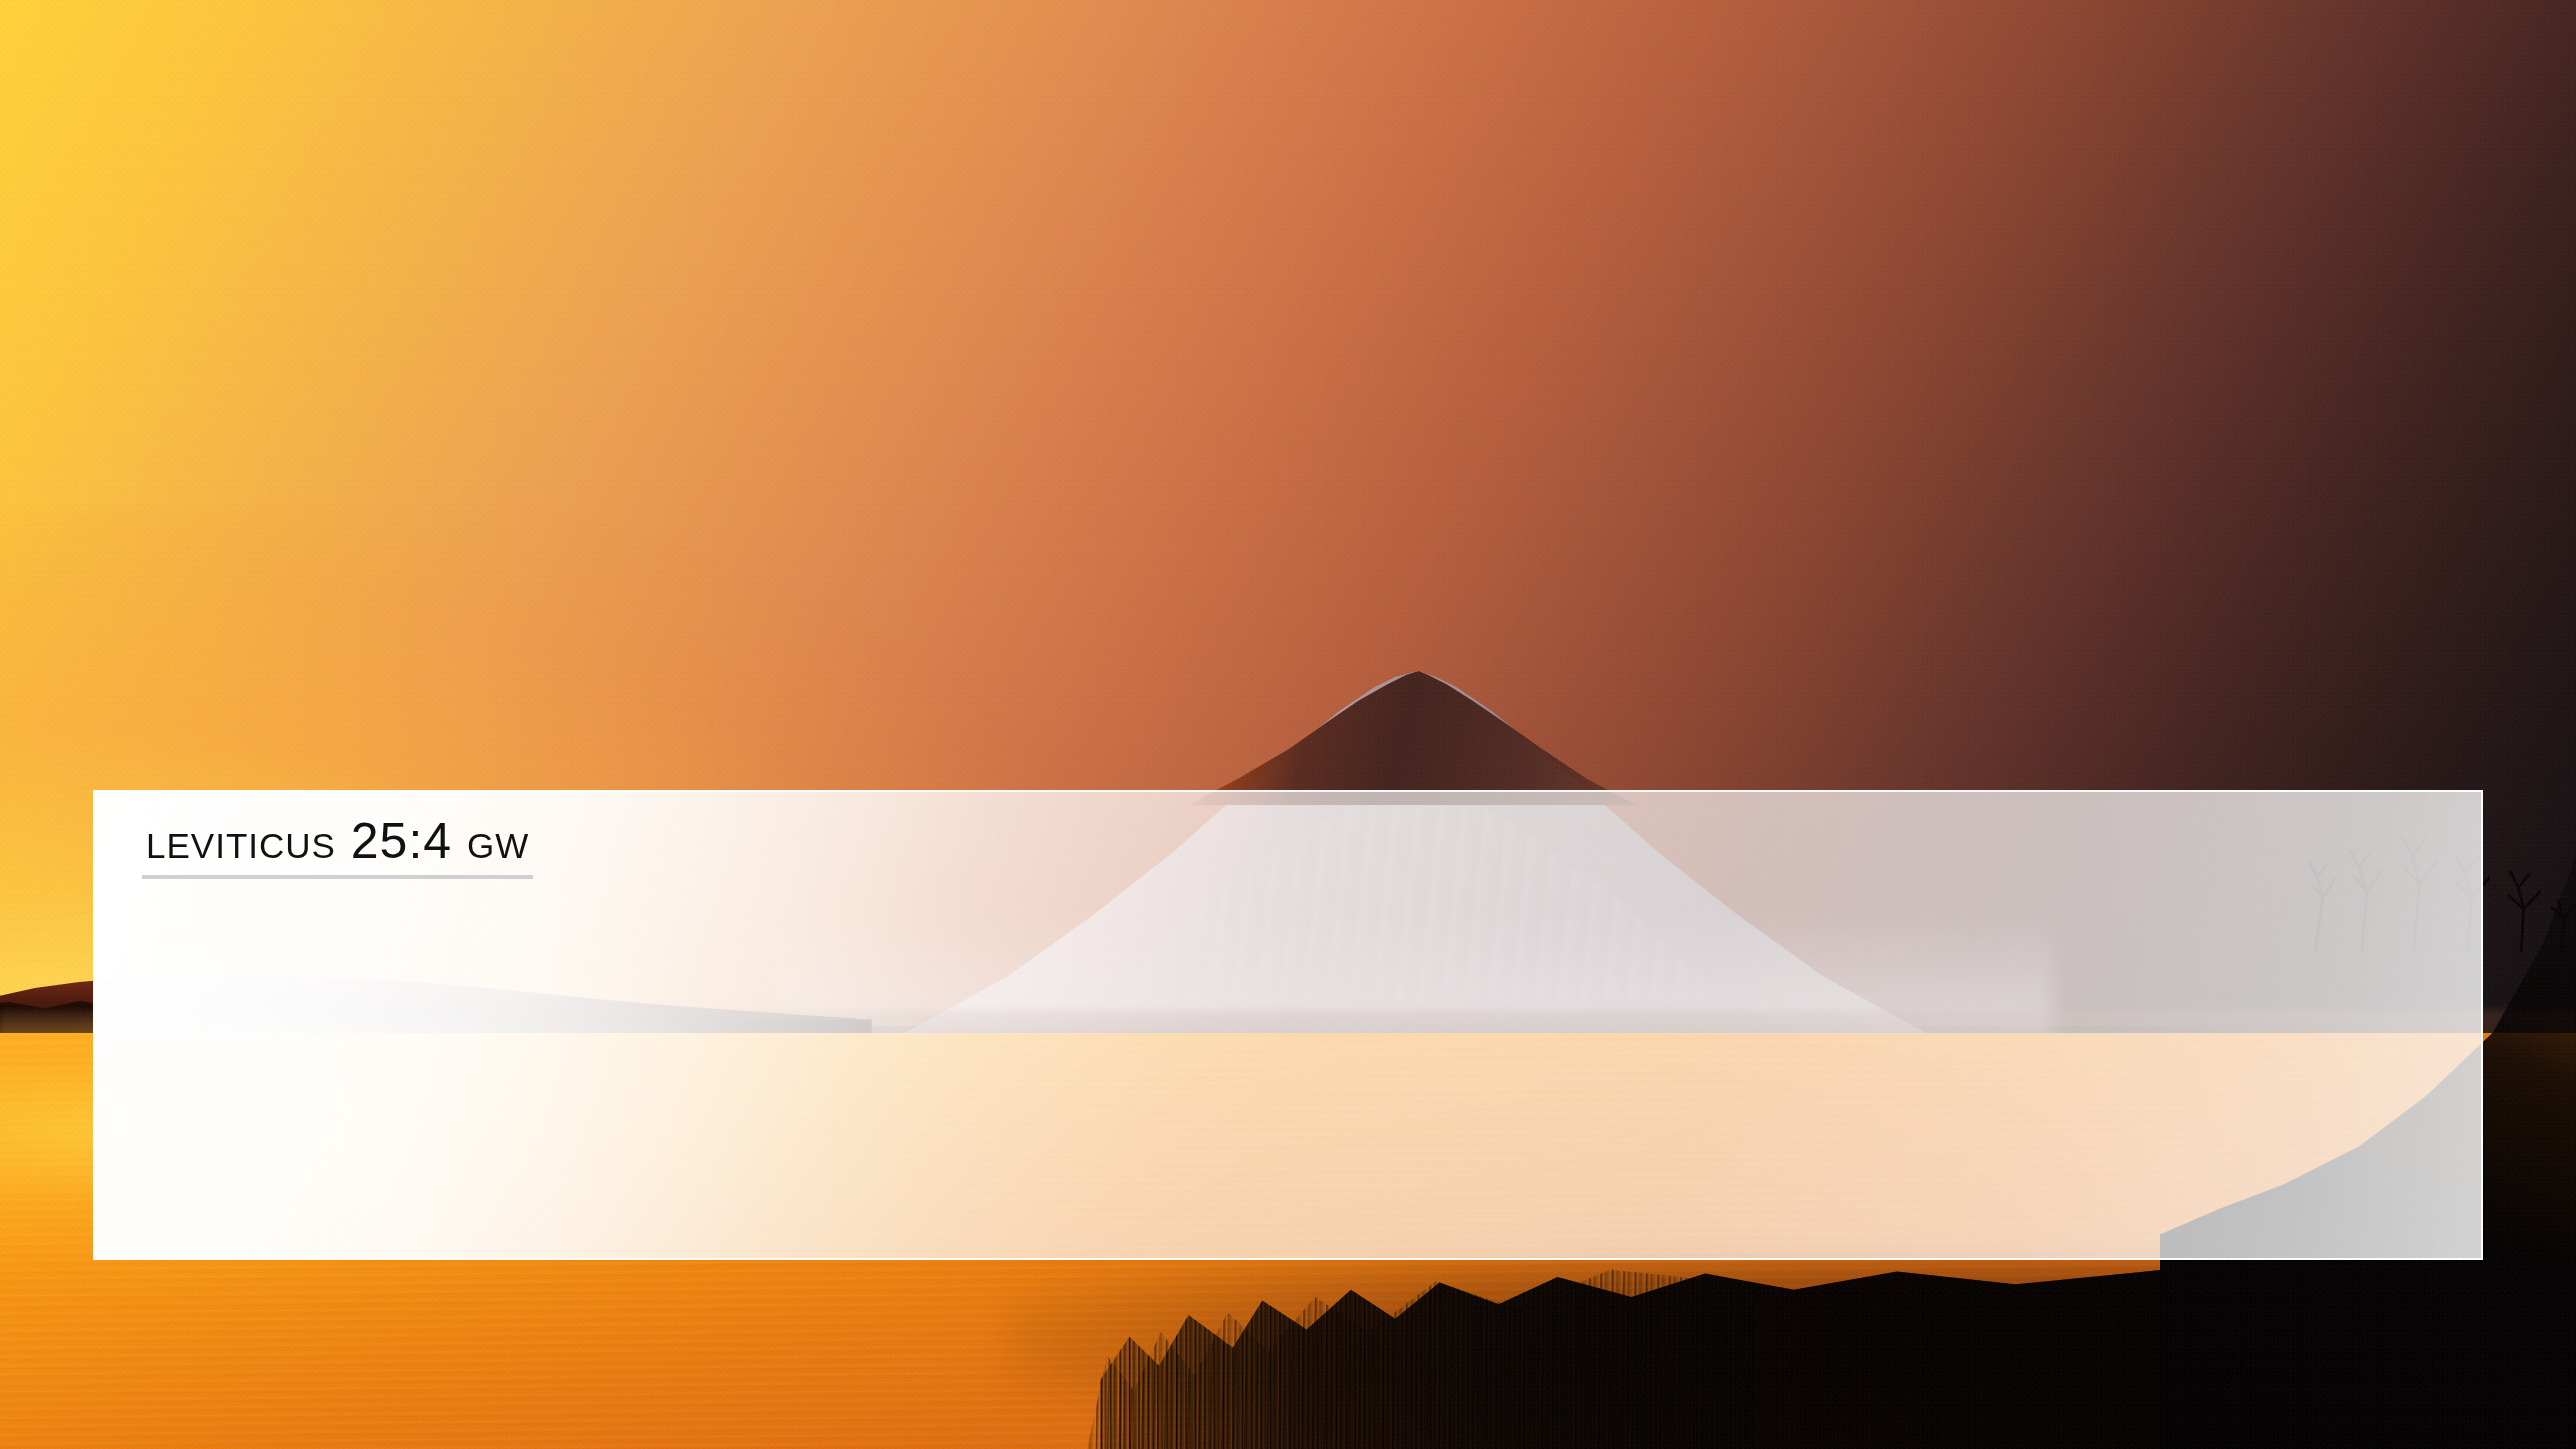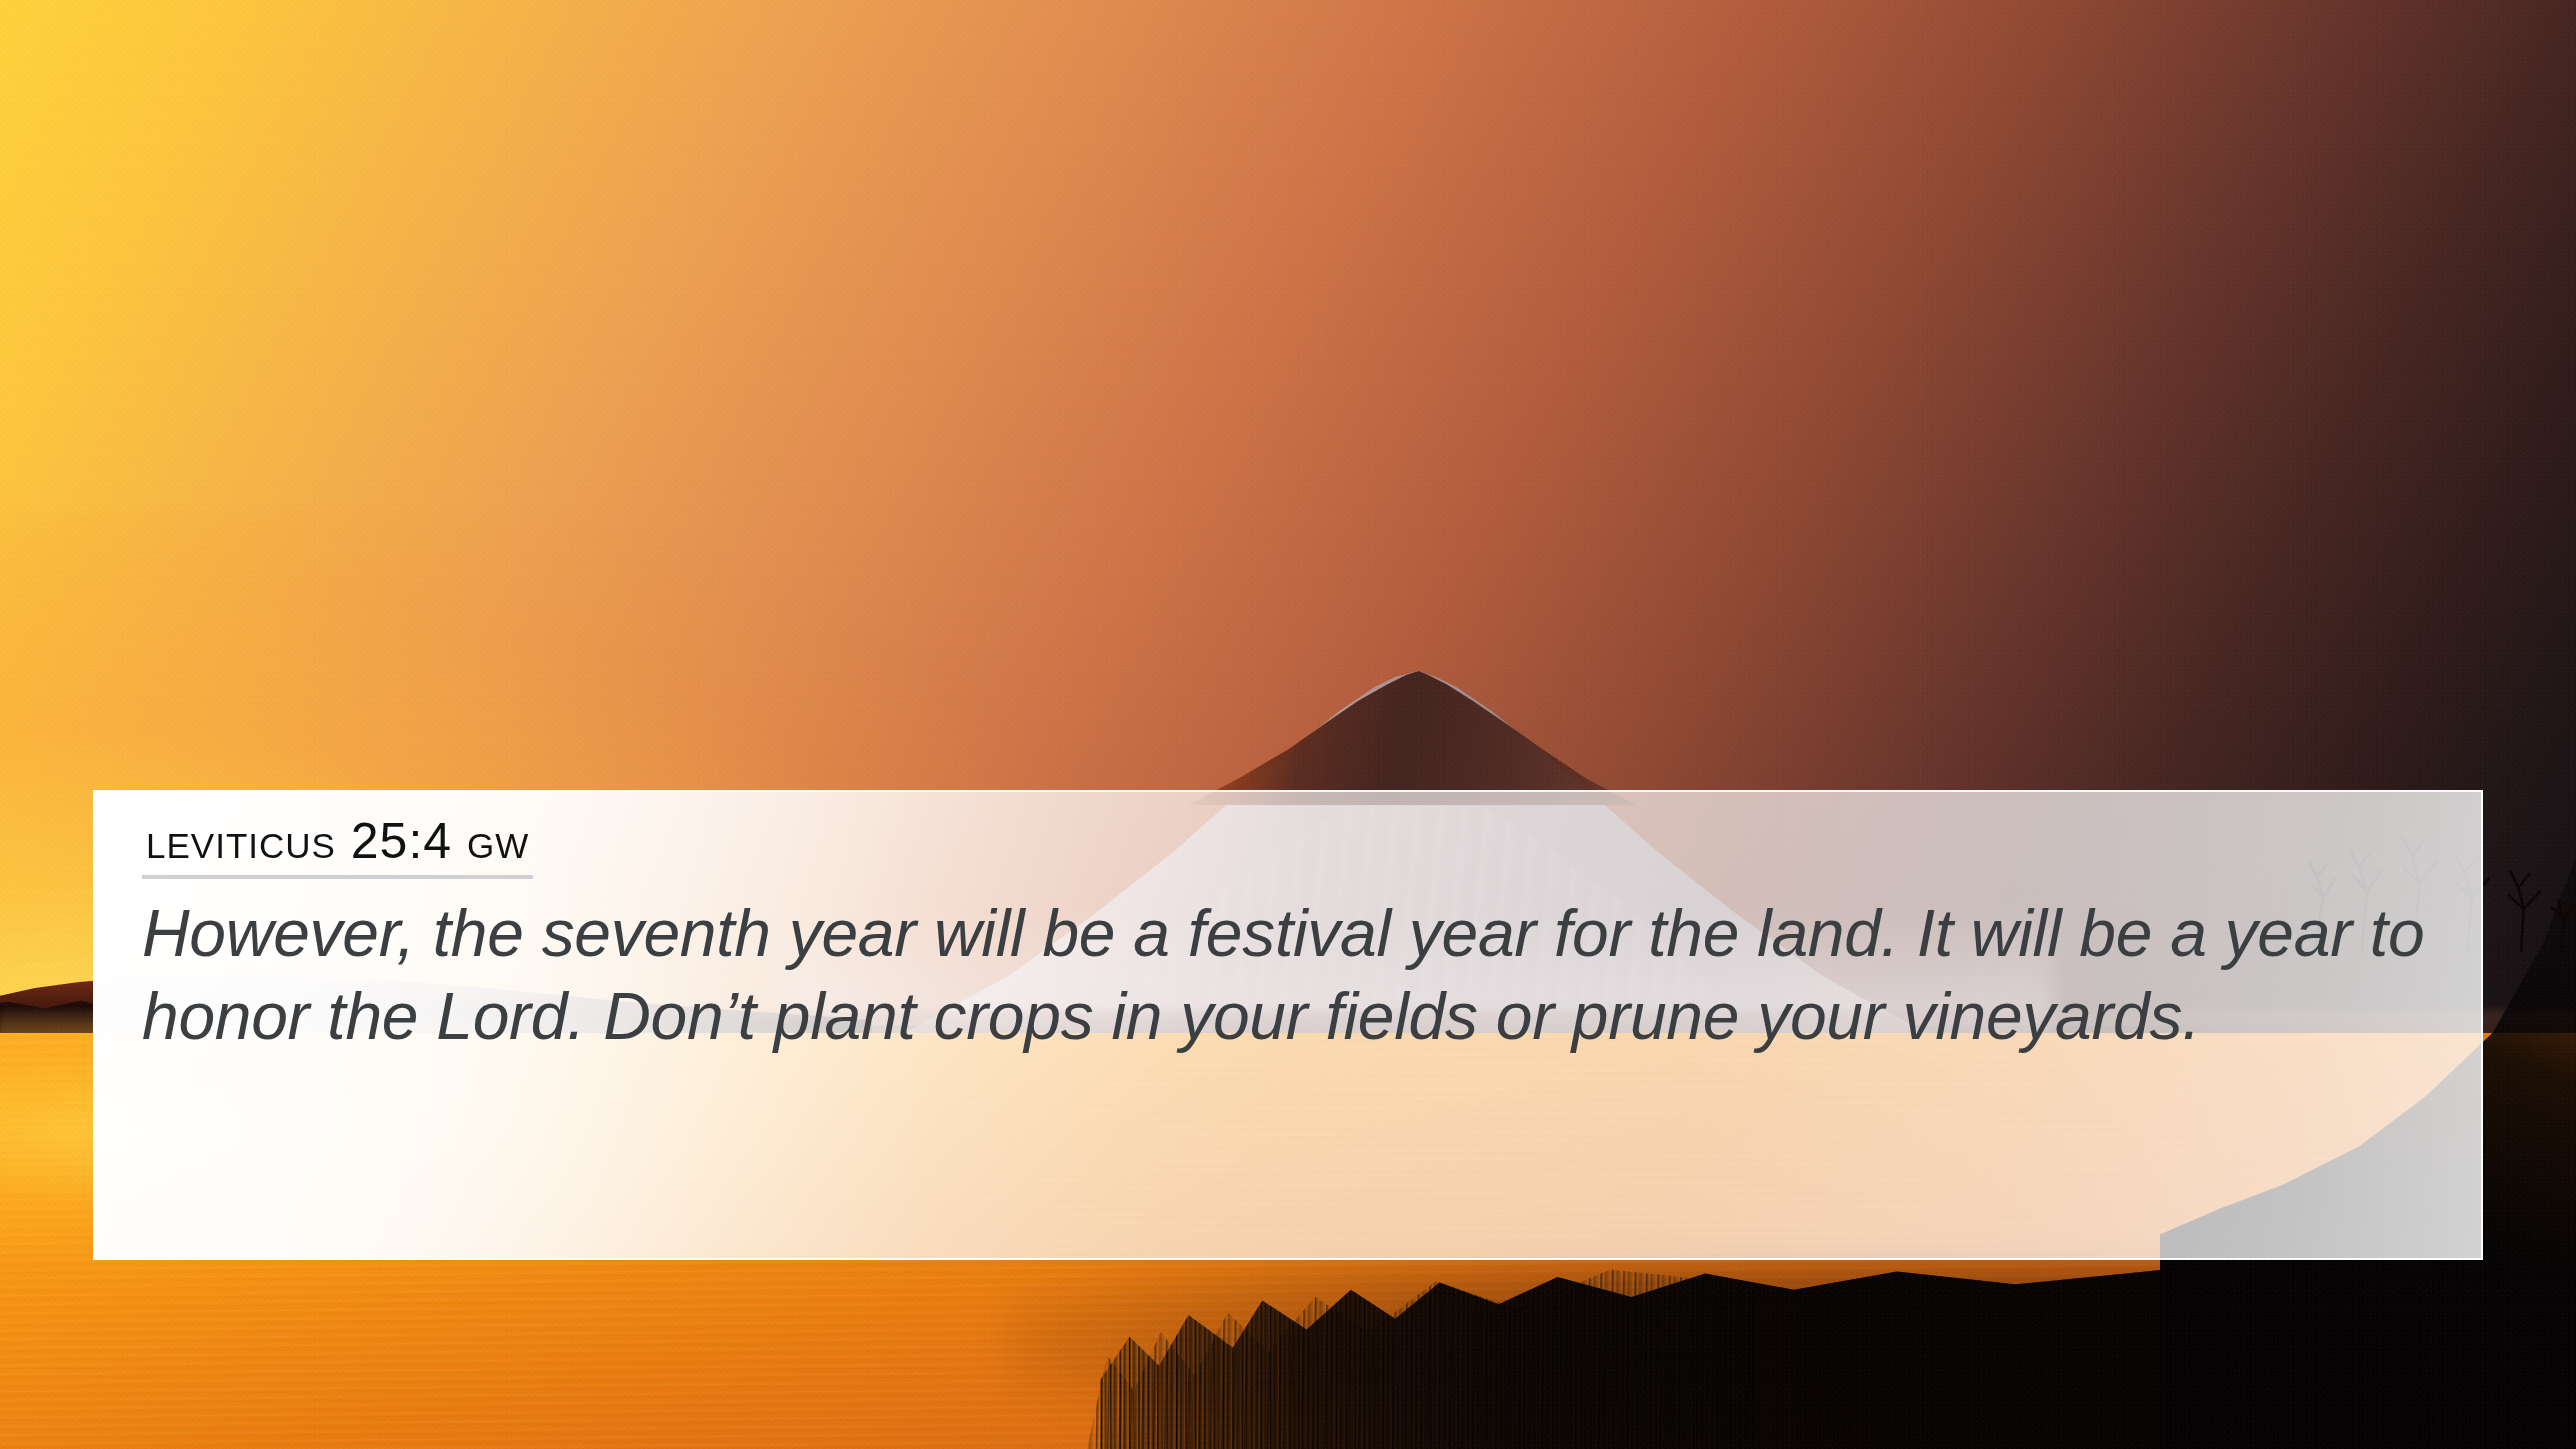--- a/index.html
+++ b/index.html
@@ -403,18 +403,17 @@
         </g>
       </svg>
     </div>
 
     <div class="grain"></div>
   </div>
 
   <div class="verse-panel">
     <div class="verse-inner">
       <div class="verse-ref">Leviticus 25:4 GW</div>
-      <div class="verse-body">However, the seventh year will be a festival year for the land. It will be a year to honor the Lord. Don’t plant crops in your fields or prune your vineyards.</div>
     </div>
   </div>
 
 </div>
 
 
 </body></html>

